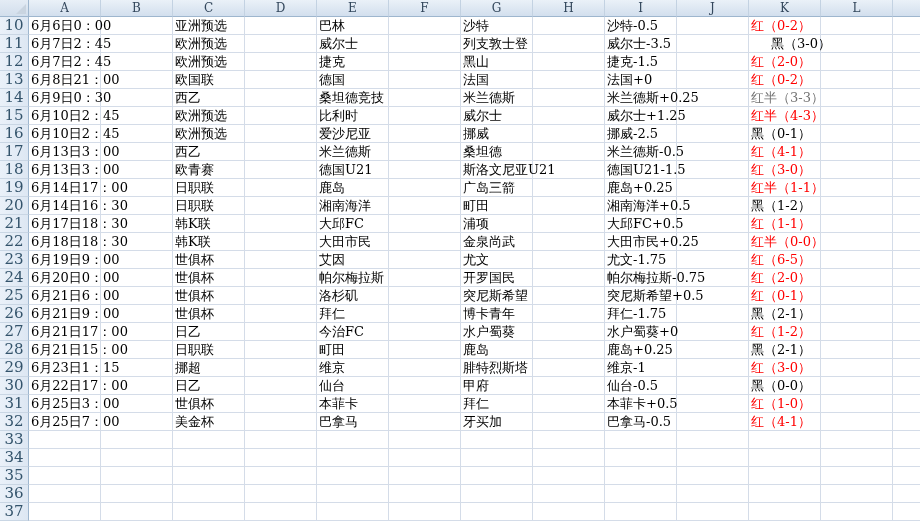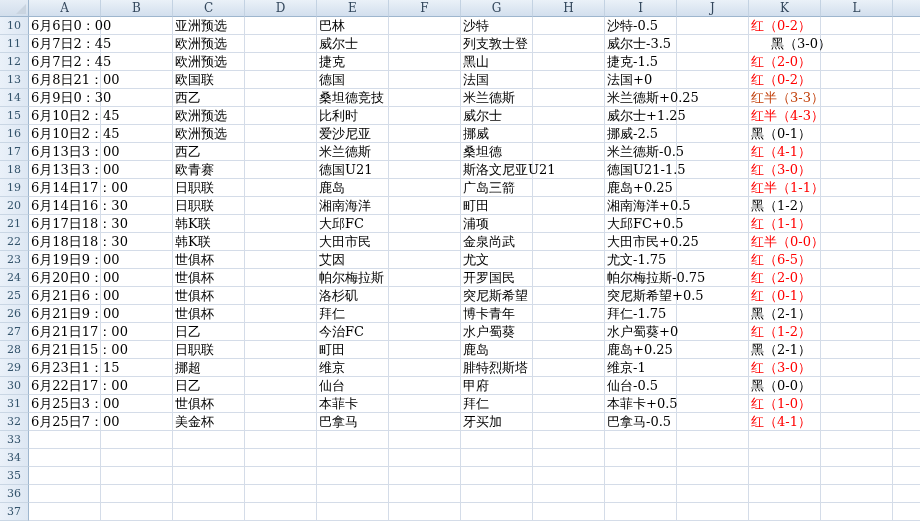--- a/index.html
+++ b/index.html
@@ -30,21 +30,21 @@
     font-size:12px; line-height:16px; color:var(--hdr-text);
     background:linear-gradient(to bottom,#EAF1F8 0%,#DDE7F2 55%,#D2DFEE 100%);
     border-right:1px solid var(--colhead-sep);
     border-bottom:1px solid var(--hdr-border);
   }
   .colhead.partial{ width:27px; border-right:none; }
 
   .row{ display:flex; height:18px; }
   .rowhead{
     width:29px; height:18px; text-align:center;
-    font-size:11px; line-height:17px; color:#33536B;
+    font-size:15px; line-height:17px; color:#33536B;
     background:linear-gradient(to right,#EAF1F9,#DDE7F3);
     border-right:1px solid var(--hdr-border);
     border-bottom:1px solid var(--rowhead-sep);
   }
   .cell{
     width:72px; height:18px;
     border-right:1px solid var(--grid);
     border-bottom:1px solid var(--grid);
     font-size:13px; line-height:17px;
     white-space:nowrap; overflow:visible;
@@ -149,21 +149,21 @@
         <div class="cell"><span class="txt">6月9日0：30</span></div>
         <div class="cell"></div>
         <div class="cell"><span class="txt">西乙</span></div>
         <div class="cell"></div>
         <div class="cell"><span class="txt">桑坦德竞技</span></div>
         <div class="cell"></div>
         <div class="cell"><span class="txt">米兰德斯</span></div>
         <div class="cell"></div>
         <div class="cell"><span class="txt">米兰德斯+0.25</span></div>
         <div class="cell"></div>
-        <div class="cell"><span class="txt" style="color: #c2410c;">红半（3-3）</span></div>
+        <div class="cell"><span class="txt" style="color: #737373;">红半（3-3）</span></div>
         <div class="cell"></div>
         <div class="cell partial"></div>
       </div>
       <div class="row">
         <div class="rowhead">15</div>
         <div class="cell"><span class="txt">6月10日2：45</span></div>
         <div class="cell"></div>
         <div class="cell"><span class="txt">欧洲预选</span></div>
         <div class="cell"></div>
         <div class="cell"><span class="txt">比利时</span></div>

